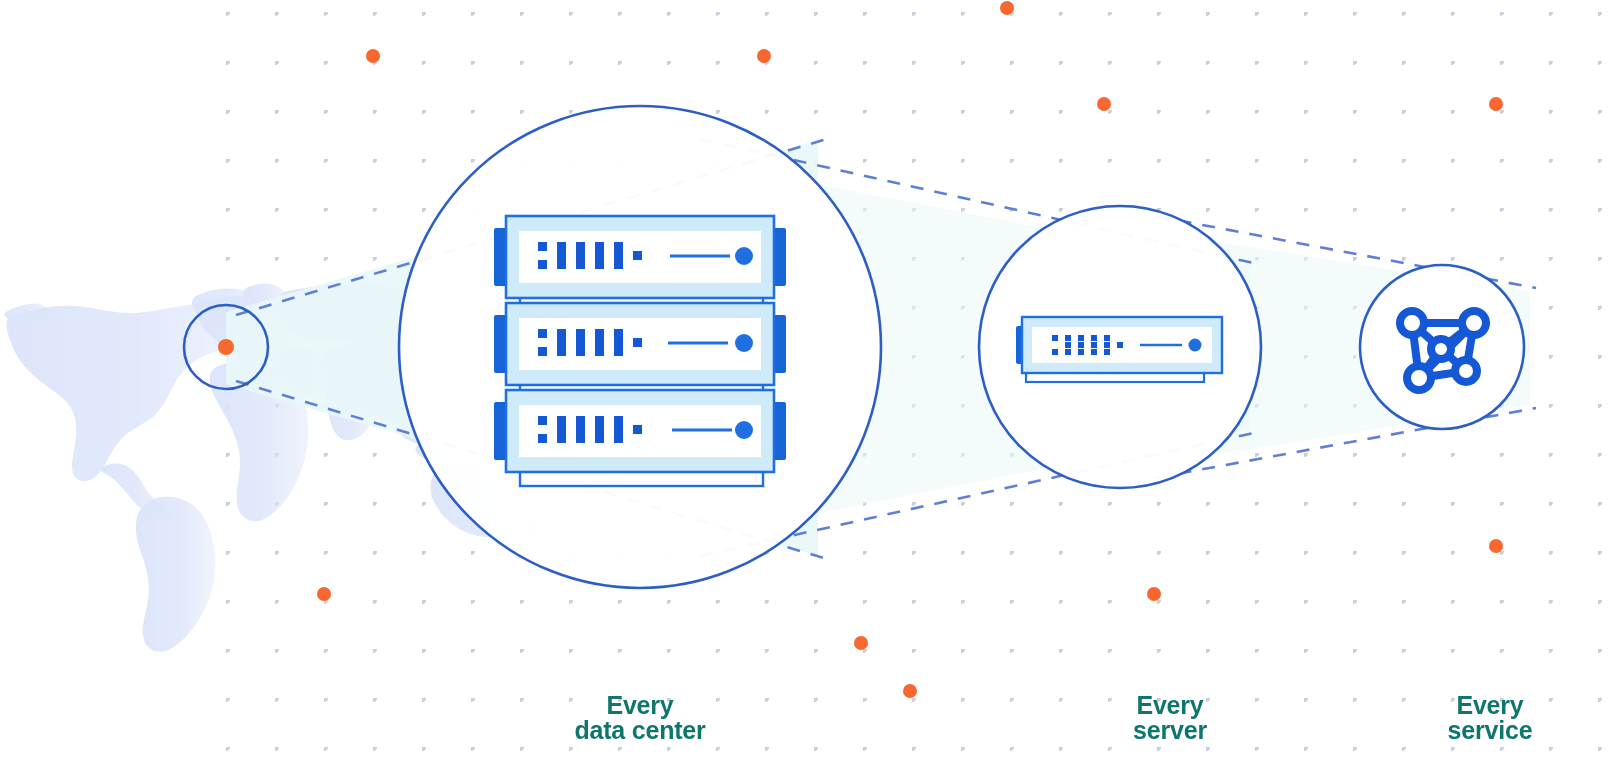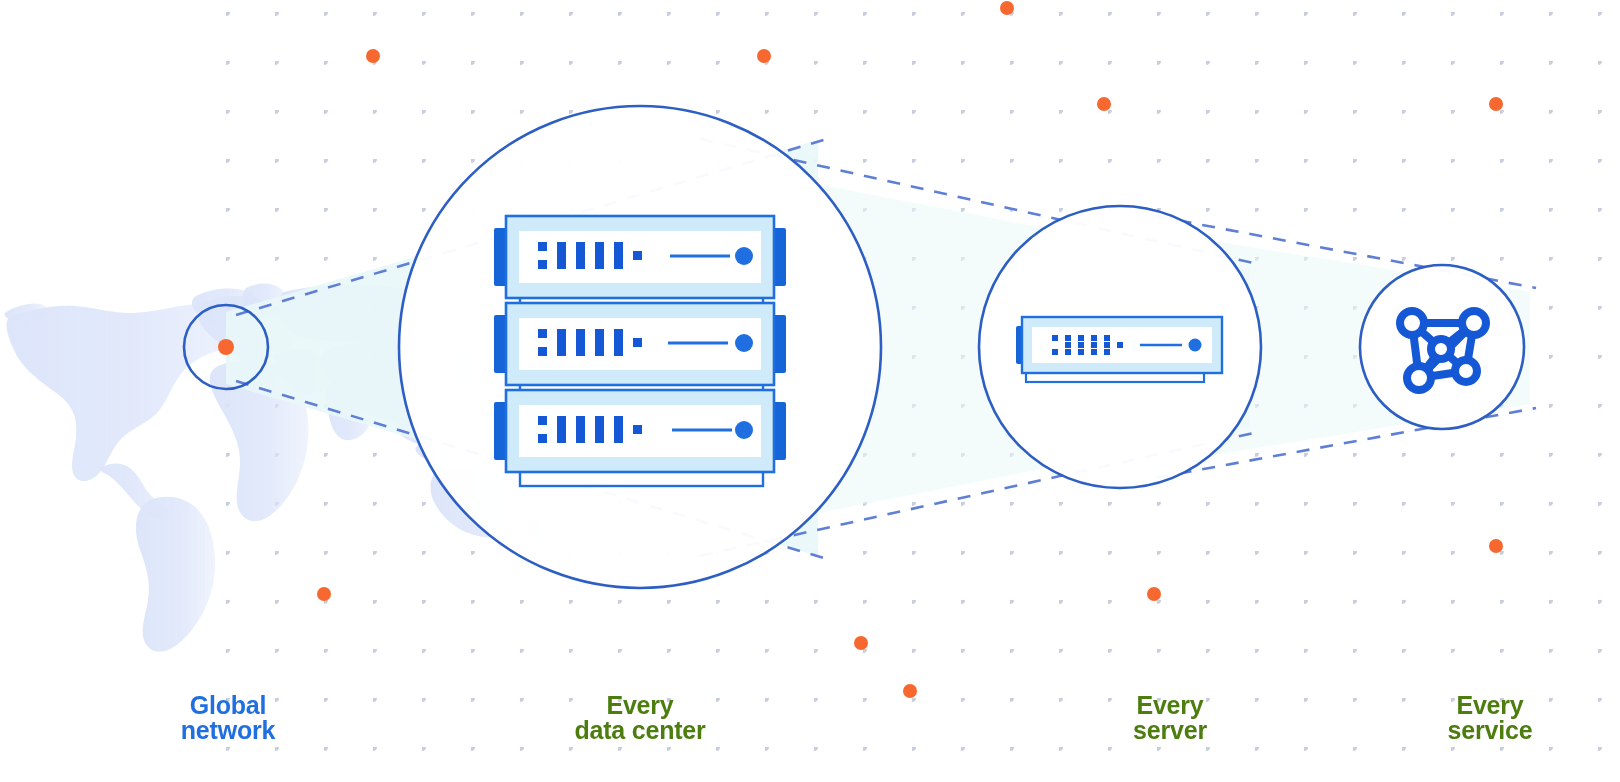--- a/index.html
+++ b/index.html
@@ -36,21 +36,21 @@
   .label {
     position: absolute;
     text-align: center;
     font-family: "Liberation Sans", sans-serif;
     font-size: 25px;
     font-weight: 700;
     line-height: 1.0;
     letter-spacing: -0.2px;
     white-space: pre-line;
   }
-  .label-dark { color: #4d7c0f; }
+  .label-dark { color: #0f766e; }
   .label-blue { color: #1f6fe0; }
   #label-global   { left: 128px;  top: 693px; width: 200px; }
   #label-dc       { left: 540px;  top: 693px; width: 200px; }
   #label-server   { left: 1070px; top: 693px; width: 200px; }
   #label-service  { left: 1390px; top: 693px; width: 200px; }
 </style>
 </head>
 <body>
 
 <div id="stage">
@@ -333,22 +333,20 @@
       <circle cx="1496" cy="104" r="7"></circle>
       <circle cx="1496" cy="546" r="7"></circle>
       <circle cx="324" cy="594" r="7"></circle>
       <circle cx="1154" cy="594" r="7"></circle>
       <circle cx="861" cy="643" r="7"></circle>
       <circle cx="910" cy="691" r="7"></circle>
     </g>
   </svg>
 
   <div id="labels">
-    <div class="label label-blue" id="label-global">Global
-network</div>
     <div class="label label-dark" id="label-dc">Every
 data center</div>
     <div class="label label-dark" id="label-server">Every
 server</div>
     <div class="label label-dark" id="label-service">Every
 service</div>
   </div>
 
 </div>
 

